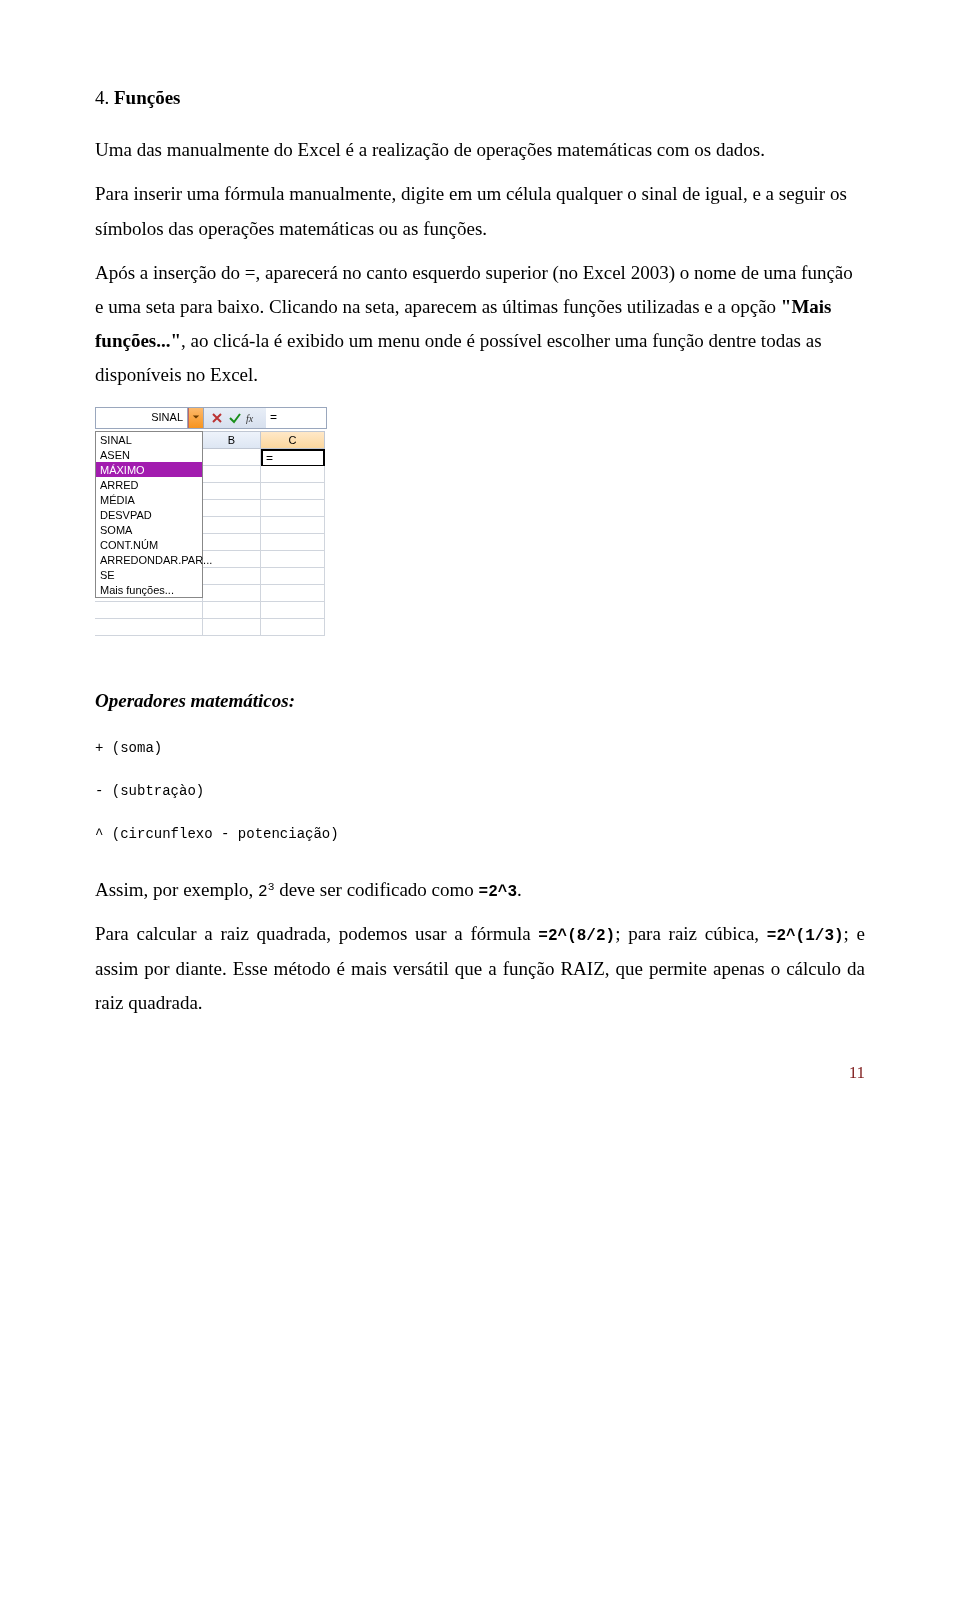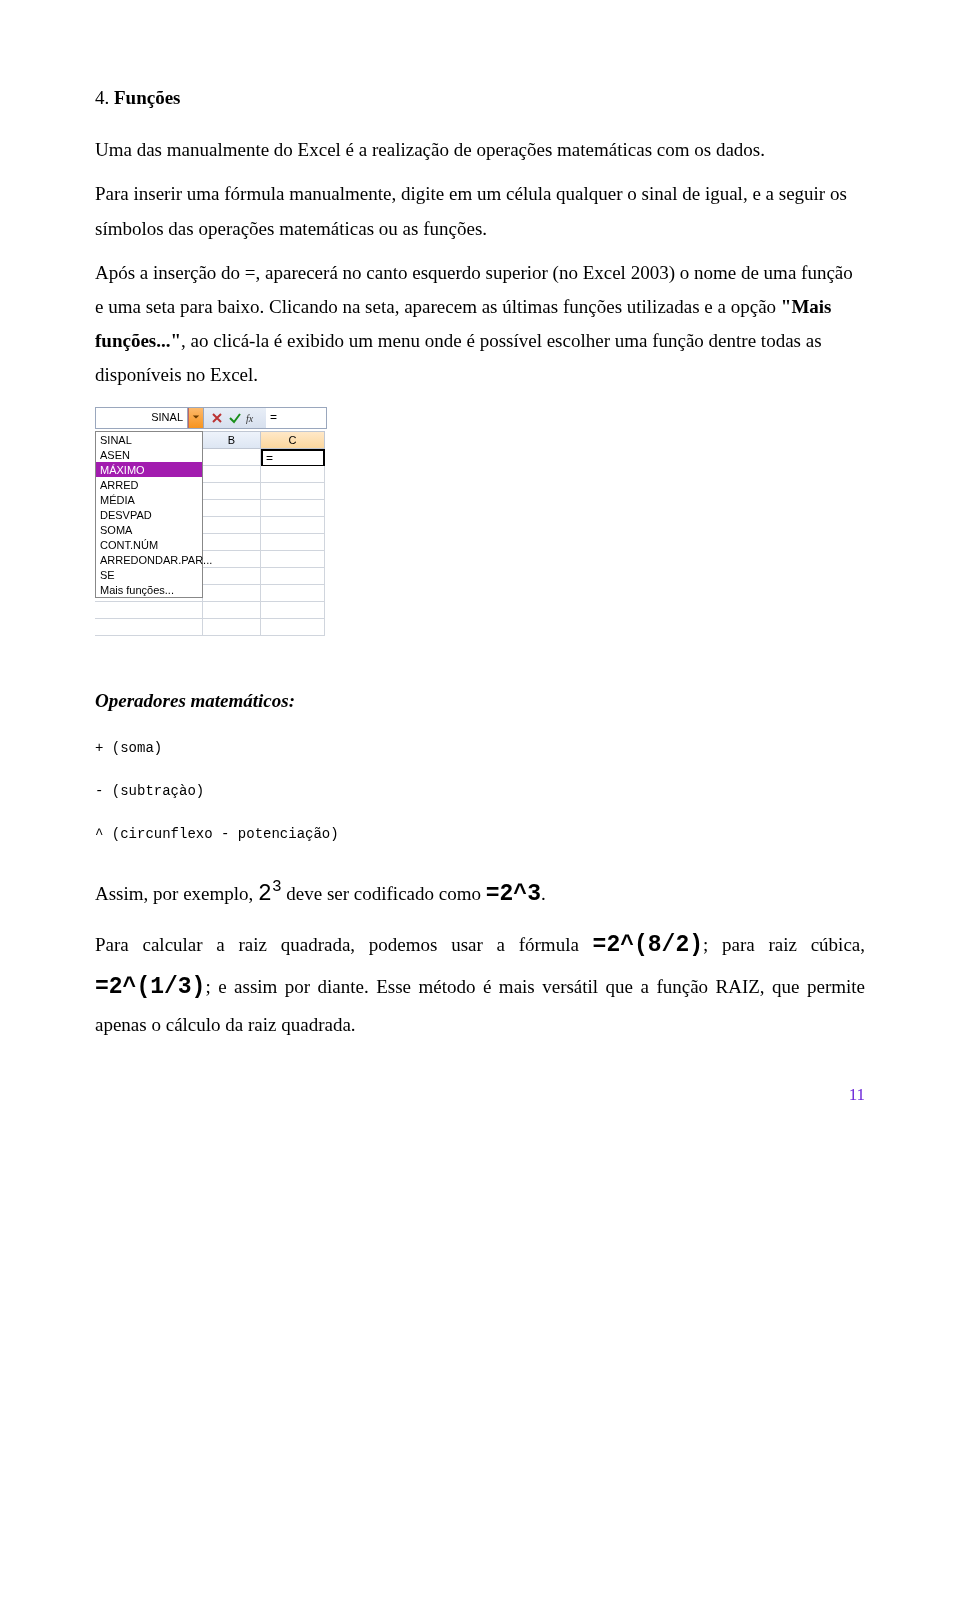--- a/index.html
+++ b/index.html
@@ -21,21 +21,21 @@
     margin-bottom: 18px;
   }
   .para {
     margin: 0 0 10px 0;
     text-align: left;
   }
   .para.justify {
     text-align: justify;
   }
   .bold { font-weight: bold; }
-  .mono { font-family: "Courier New", monospace; font-size: 23px; }
+  .mono { font-family: "Courier New", monospace; font-size: 16px; }
   .mono-line { font-family: "Courier New", monospace; font-size: 14px; margin: 18px 0; }
   .spacer-s { height: 8px; }
   .spacer-l { height: 40px; }
 
   
   .excel-shot {
     width: 232px;
     font-family: Tahoma, Arial, sans-serif;
     font-size: 12px;
     color: #000;
@@ -144,21 +144,21 @@
     border: 2px solid #000;
     height: 18px;
     line-height: 14px;
     font-size: 12px;
     padding-left: 3px;
   }
 
   .page-num {
     text-align: right;
     font-size: 17px;
-    color: #6d28d9;
+    color: #7f1d1d;
     padding-top: 28px;
   }
 
   .boldital { font-weight: bold; font-style: italic; }
   sup { font-size: 0.7em; }
 </style>
 </head>
 <body>
 
 <div class="page">

